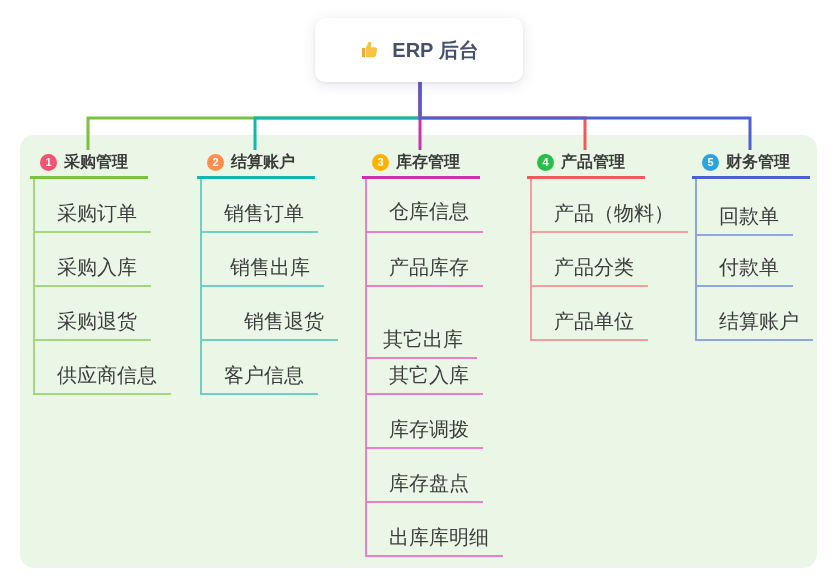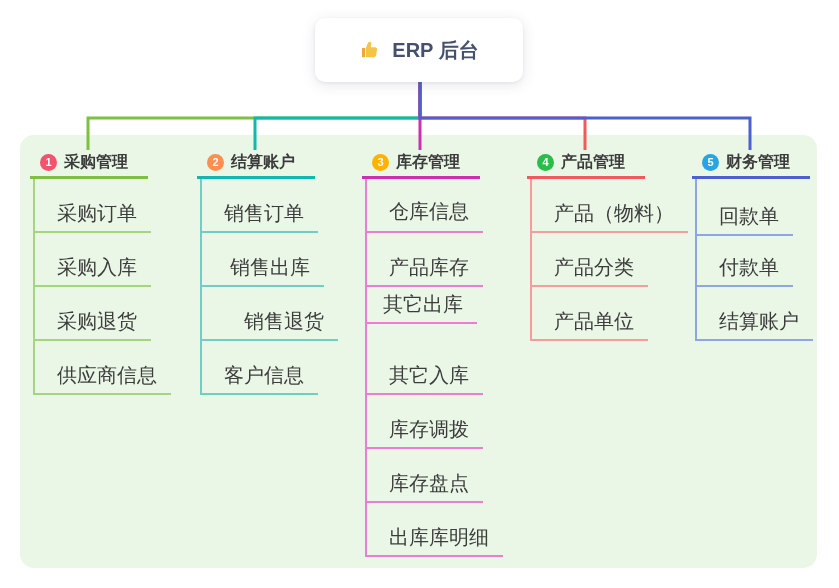--- a/index.html
+++ b/index.html
@@ -82,21 +82,21 @@
       <div class="child" style="left: 200px; top: 257px; color: rgb(111, 207, 196); padding-left: 30px;"><span class="txt">销售出库</span></div>
       <div class="child" style="left: 200px; top: 311px; color: rgb(111, 207, 196); padding-left: 44px;"><span class="txt">销售退货</span></div>
       <div class="child" style="left: 200px; top: 365px; color: rgb(111, 207, 196);"><span class="txt">客户信息</span></div>
       <div class="topic" style="left: 362px; top: 151px; padding-left: 10px; color: rgb(204, 47, 176);">
         <span class="badge" style="background: rgb(255, 178, 0);">3</span>
         <span class="label">库存管理</span>
       </div>
       <div class="spine" style="left: 365px; top: 178px; height: 379px; background: rgb(234, 127, 208);"></div>
       <div class="child" style="left: 365px; top: 203px; color: rgb(234, 127, 208); font-family: Liberation Mono, monospace;"><span class="txt">仓库信息</span></div>
       <div class="child" style="left: 365px; top: 257px; color: rgb(234, 127, 208);"><span class="txt">产品库存</span></div>
-      <div class="child" style="left: 365px; top: 294px; color: rgb(234, 127, 208); padding-left: 18px;"><span class="txt">其它出库</span></div>
+      <div class="child" style="left: 365px; top: 329px; color: rgb(234, 127, 208); padding-left: 18px;"><span class="txt">其它出库</span></div>
       <div class="child" style="left: 365px; top: 365px; color: rgb(234, 127, 208);"><span class="txt">其它入库</span></div>
       <div class="child" style="left: 365px; top: 419px; color: rgb(234, 127, 208);"><span class="txt">库存调拨</span></div>
       <div class="child" style="left: 365px; top: 473px; color: rgb(234, 127, 208);"><span class="txt">库存盘点</span></div>
       <div class="child" style="left: 365px; top: 527px; color: rgb(234, 127, 208);"><span class="txt">出库库明细</span></div>
       <div class="topic" style="left: 527px; top: 151px; padding-left: 10px; color: rgb(240, 90, 90);">
         <span class="badge" style="background: rgb(42, 189, 74);">4</span>
         <span class="label">产品管理</span>
       </div>
       <div class="spine" style="left: 530px; top: 178px; height: 163px; background: rgb(245, 156, 156);"></div>
       <div class="child" style="left: 530px; top: 203px; color: rgb(245, 156, 156);"><span class="txt">产品（物料）</span></div>

